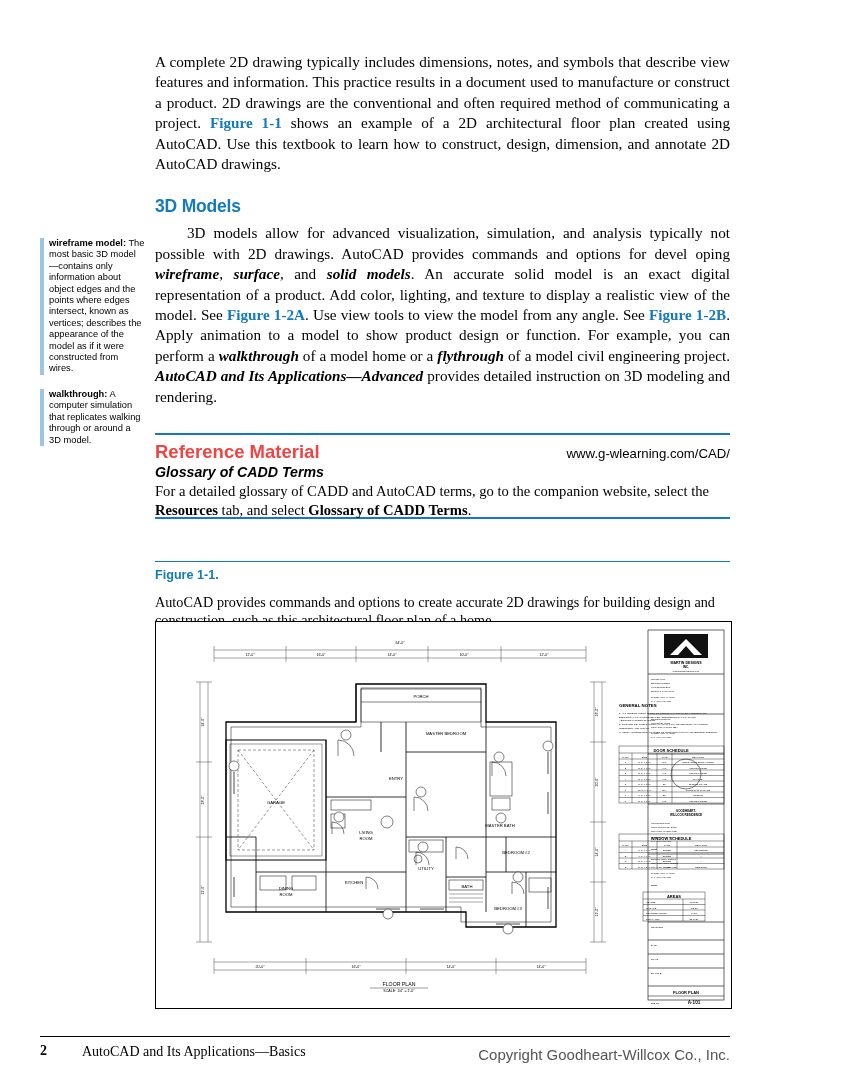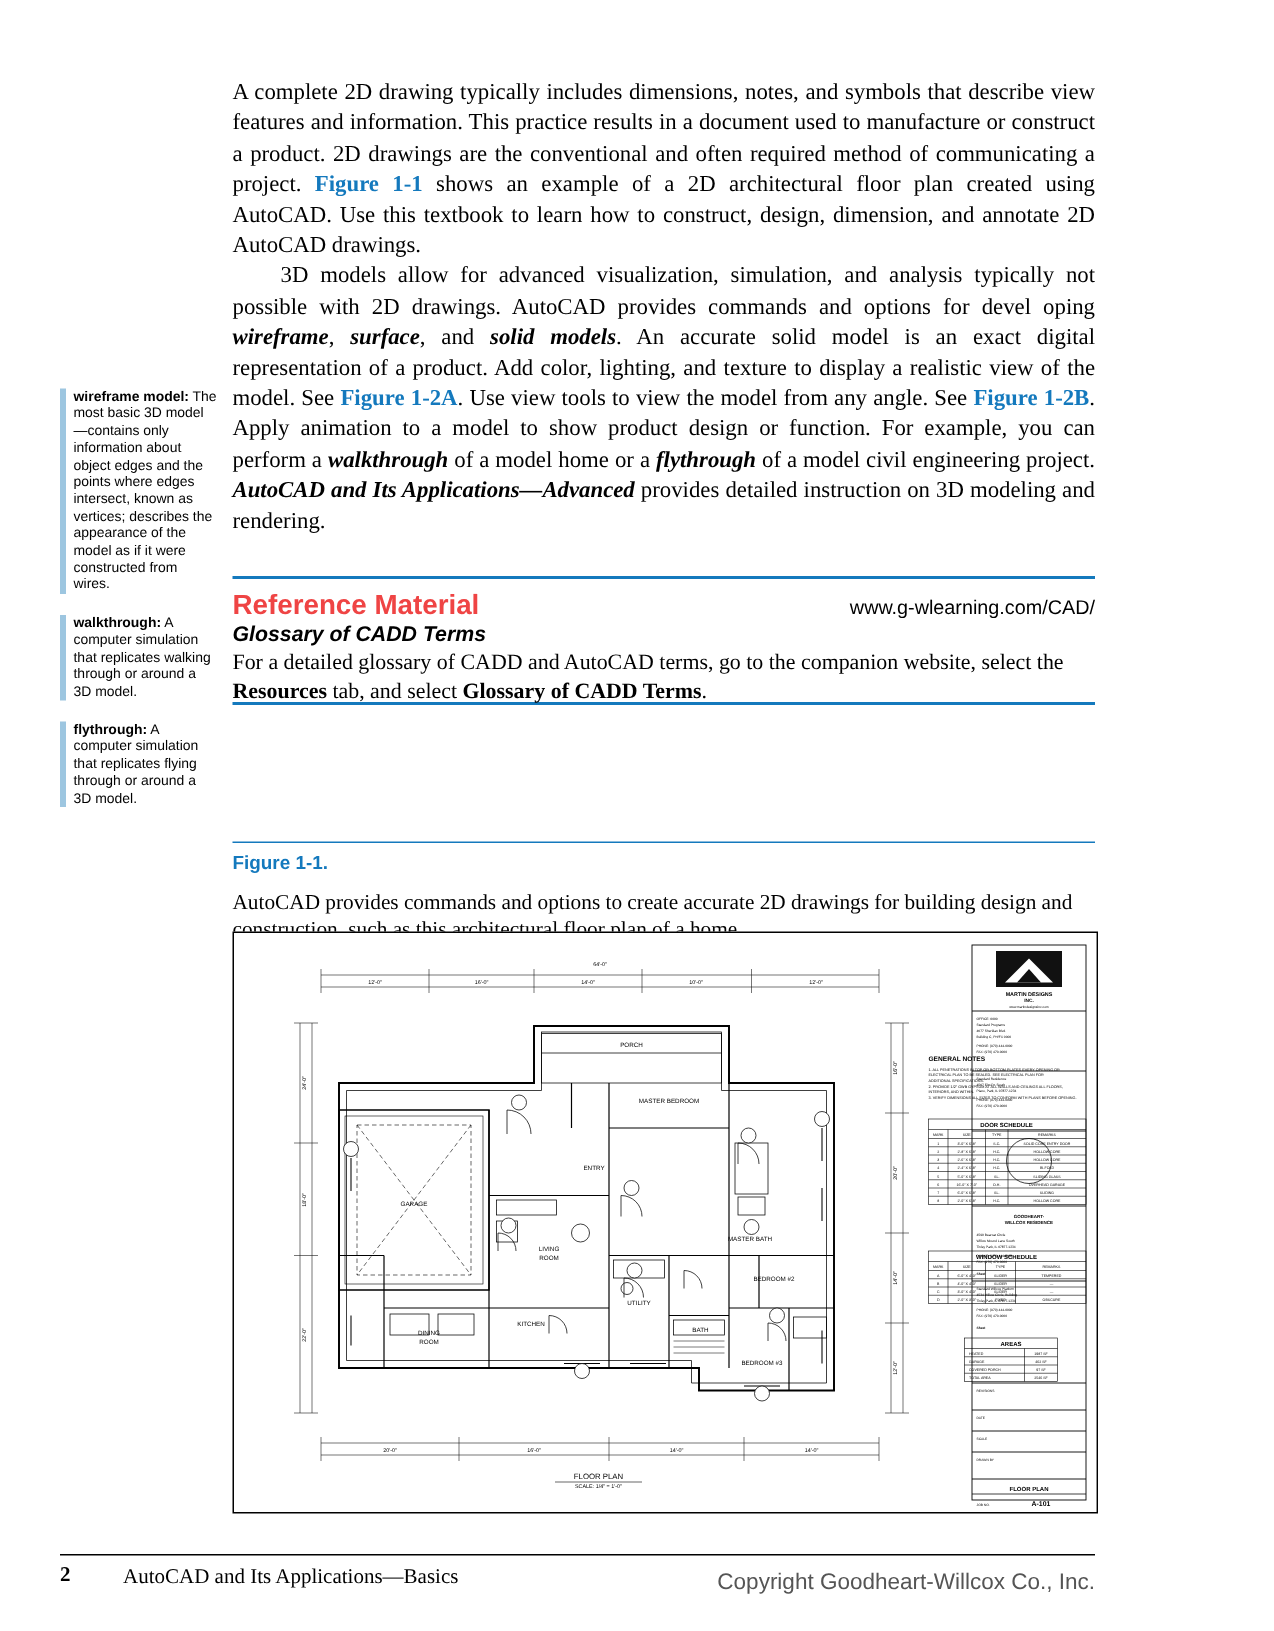--- a/index.html
+++ b/index.html
@@ -18,21 +18,21 @@
   .page {
     position: relative;
     width: 849px;
     height: 1087px;
   }
 
   
   .margin-col {
     position: absolute;
     left: 40px;
-    top: 259px;
+    top: 238px;
     width: 105px;
   }
   .def-block {
     position: relative;
     padding-left: 9px;
     margin-bottom: 14px;
     font-family: "Liberation Sans", sans-serif;
     font-size: 9.3px;
     line-height: 11.4px;
     color: #000;
@@ -222,29 +222,27 @@
 
 <div class="page">
 
   <div class="margin-col">
     <div class="def-block">
       <span class="def-term">wireframe model:</span><span> The most basic 3D model—contains only information about object edges and the points where edges intersect, known as vertices; describes the appearance of the model as if it were constructed from wires.</span>
     </div>
     <div class="def-block">
       <span class="def-term">walkthrough:</span><span> A computer simulation that replicates walking through or around a 3D model.</span>
     </div>
-    <div class="def-block">
-      <span class="def-term">flythrough:</span><span> A computer simulation that replicates flying through or around a 3D model.</span>
-    </div>
   </div>
 
   <div class="main-col">
 
     <p class="body"><span>A complete 2D drawing typically includes dimensions, notes, and symbols that describe view features and information. This practice results in a document used to manufacture or construct a product. 2D drawings are the conventional and often required method of communicating a project. </span><span class="blue">Figure 1-1</span><span> shows an example of a 2D architectural floor plan created using AutoCAD. Use this textbook to learn how to construct, design, dimension, and annotate 2D AutoCAD drawings.</span></p>
 
+    <h2 class="section">3D Models</h2>
 
     <p class="body indent"><span>3D models allow for advanced visualization, simulation, and analysis typically not possible with 2D drawings. AutoCAD provides commands and options for devel­ oping </span><span class="bold-ital">wireframe</span><span>, </span><span class="bold-ital">surface</span><span>, and </span><span class="bold-ital">solid models</span><span>. An accurate solid model is an exact digital representation of a product. Add color, lighting, and texture to display a realistic view of the model. See </span><span class="blue">Figure 1-2A</span><span>. Use view tools to view the model from any angle. See </span><span class="blue">Figure 1-2B</span><span>. Apply animation to a model to show product design or function. For example, you can perform a </span><span class="bold-ital">walkthrough</span><span> of a model home or a </span><span class="bold-ital">flythrough</span><span> of a model civil engineering project. </span><span class="bold-ital">AutoCAD and Its Applications—Advanced</span><span> provides detailed instruction on 3D modeling and rendering.</span></p>
 
     <div class="refbox">
       <span class="ref-title">Reference Material</span>
       <span class="ref-url">www.g-wlearning.com/CAD/</span>
       <div class="ref-sub">Glossary of CADD Terms</div>
       <div class="ref-text"><span>For a detailed glossary of CADD and AutoCAD terms, go to the companion website, select the </span><b>Resources</b><span> tab, and select </span><b>Glossary of CADD Terms</b><span>.</span></div>
     </div>
   </div>

